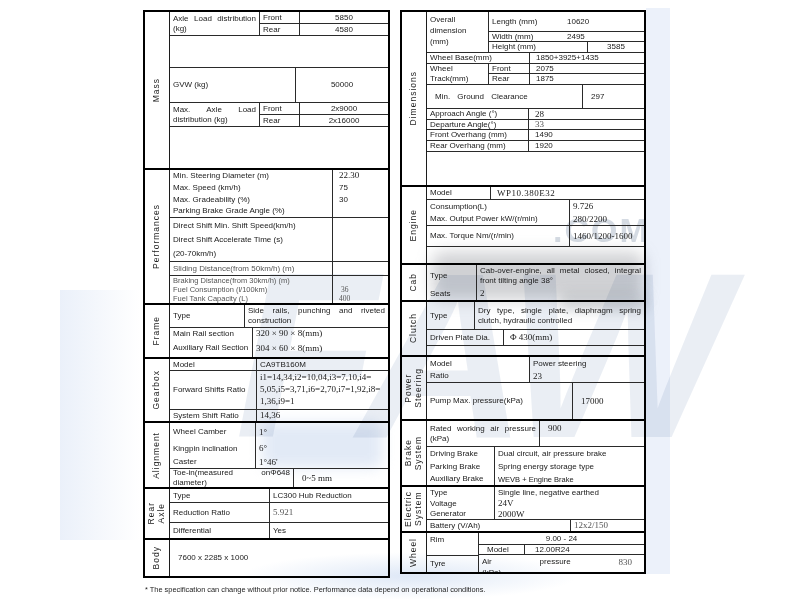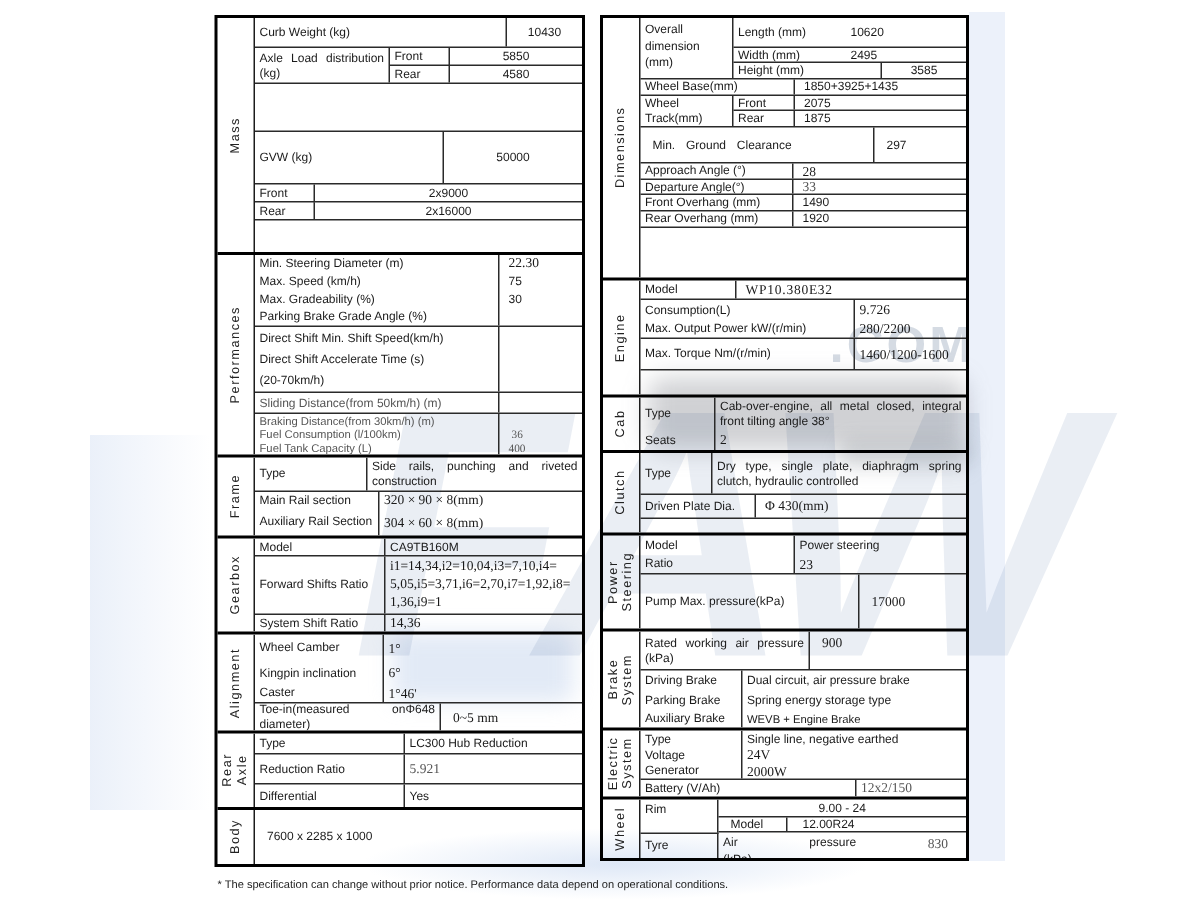--- a/index.html
+++ b/index.html
@@ -71,28 +71,20 @@
   <div class="wm wm-smudge2"></div>
   <div class="wm wm-wisp"></div>
 
   <div class="tbl" style="left:143px;top:10px;width:247px;height:568px">
 
     <div class="sec" style="height:158px">
       <div class="sec-title">
           <span>Mass</span>
         </div>
       <div class="sec-body">
-        <div class="r bb" style="height:20px">
-          <div class="cell f1 br">
-              <span>Curb Weight (kg)</span>
-            </div>
-          <div class="cell ctr" style="width:50px">
-              <span>10430</span>
-            </div>
-        </div>
         <div class="r bb" style="height:24px">
           <div class="cell br" style="width:90px">
               <span class="jus">Axle Load distribution (kg)</span>
             </div>
           <div class="col" style="width:40px">
             <div class="cell f1 bb br">
                 <span>Front</span>
               </div>
             <div class="cell f1 br">
                 <span>Rear</span>
@@ -110,20 +102,23 @@
         <div style="height:31px"></div>
         <div class="r bt bb" style="height:36px">
           <div class="cell f1 br">
               <span>GVW (kg)</span>
             </div>
           <div class="cell ctr" style="width:92px">
               <span>50000</span>
             </div>
         </div>
         <div class="r bb" style="height:24px">
+          <div class="cell br" style="width:90px">
+              <span class="jus">Max. Axle Load distribution (kg)</span>
+            </div>
           <div class="col" style="width:40px">
             <div class="cell f1 bb br">
                 <span>Front</span>
               </div>
             <div class="cell f1 br">
                 <span>Rear</span>
               </div>
           </div>
           <div class="col f1">
             <div class="cell f1 bb ctr">

